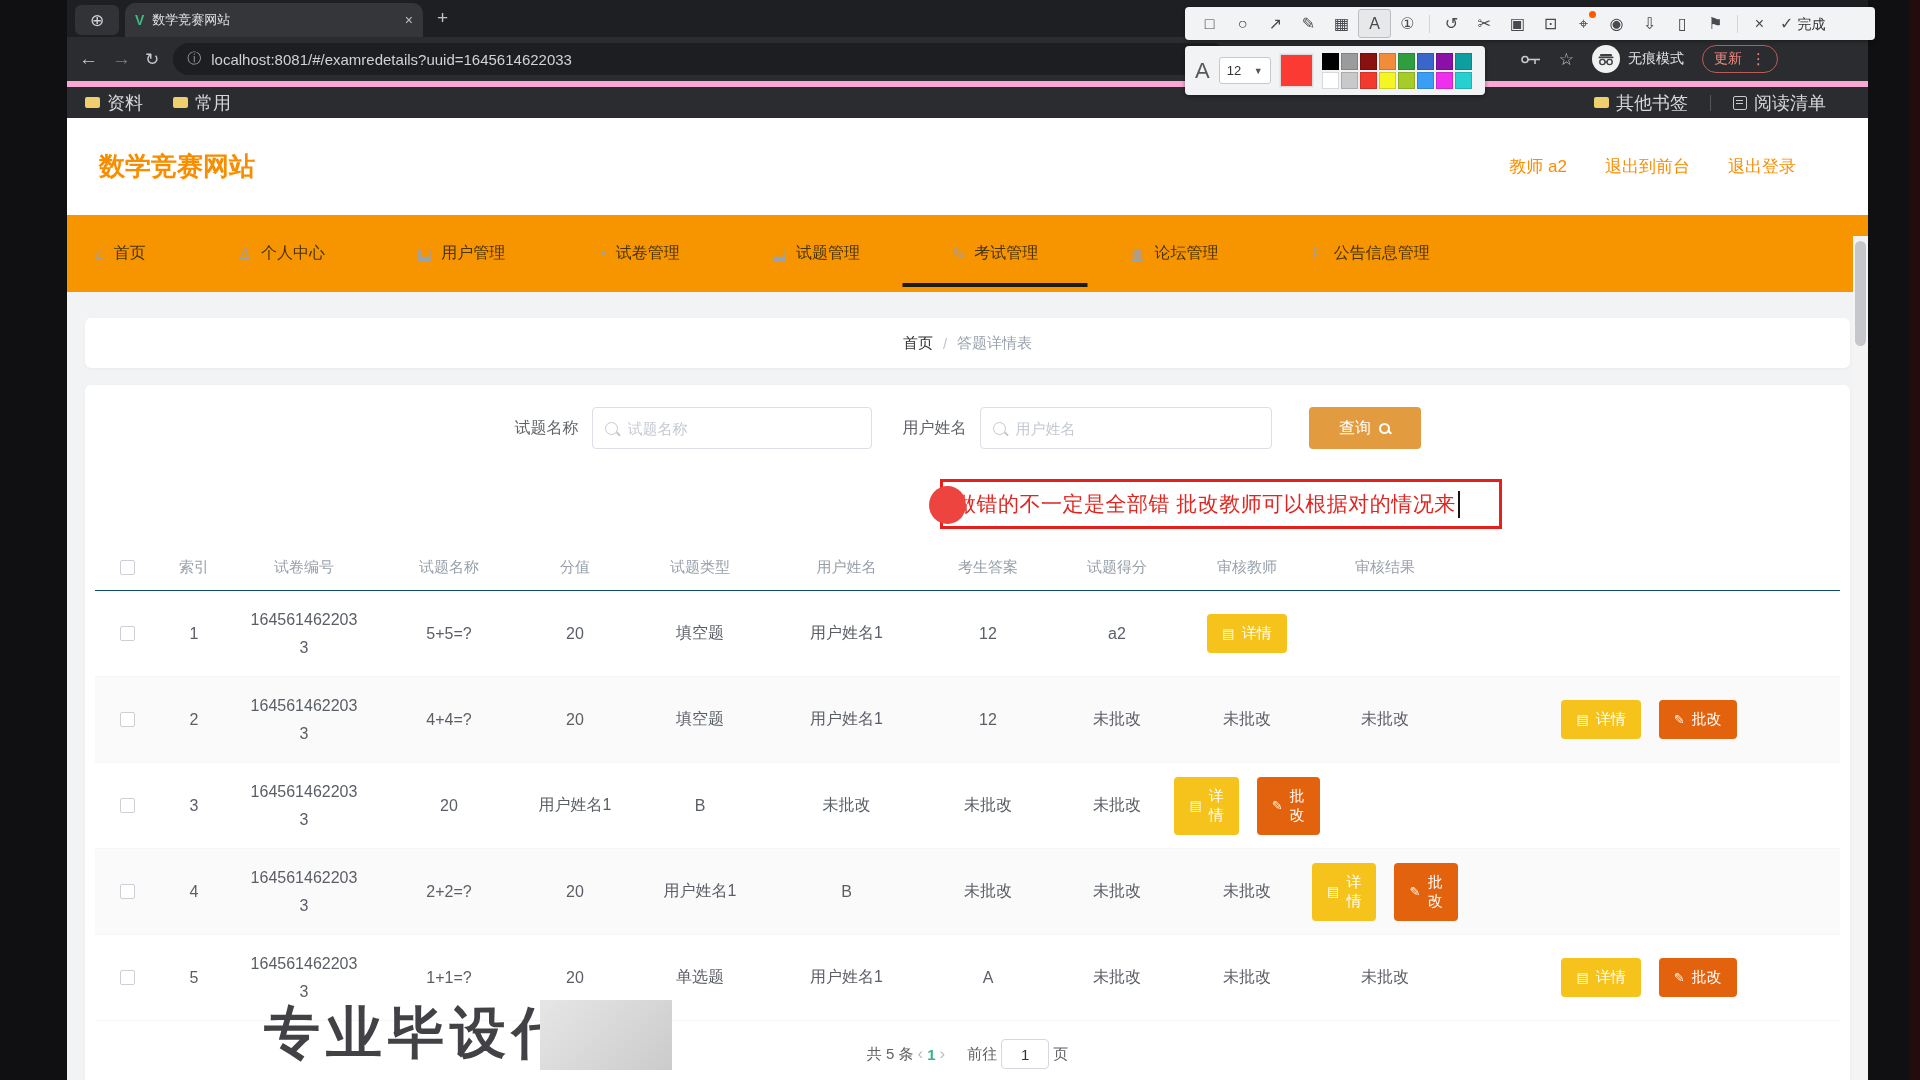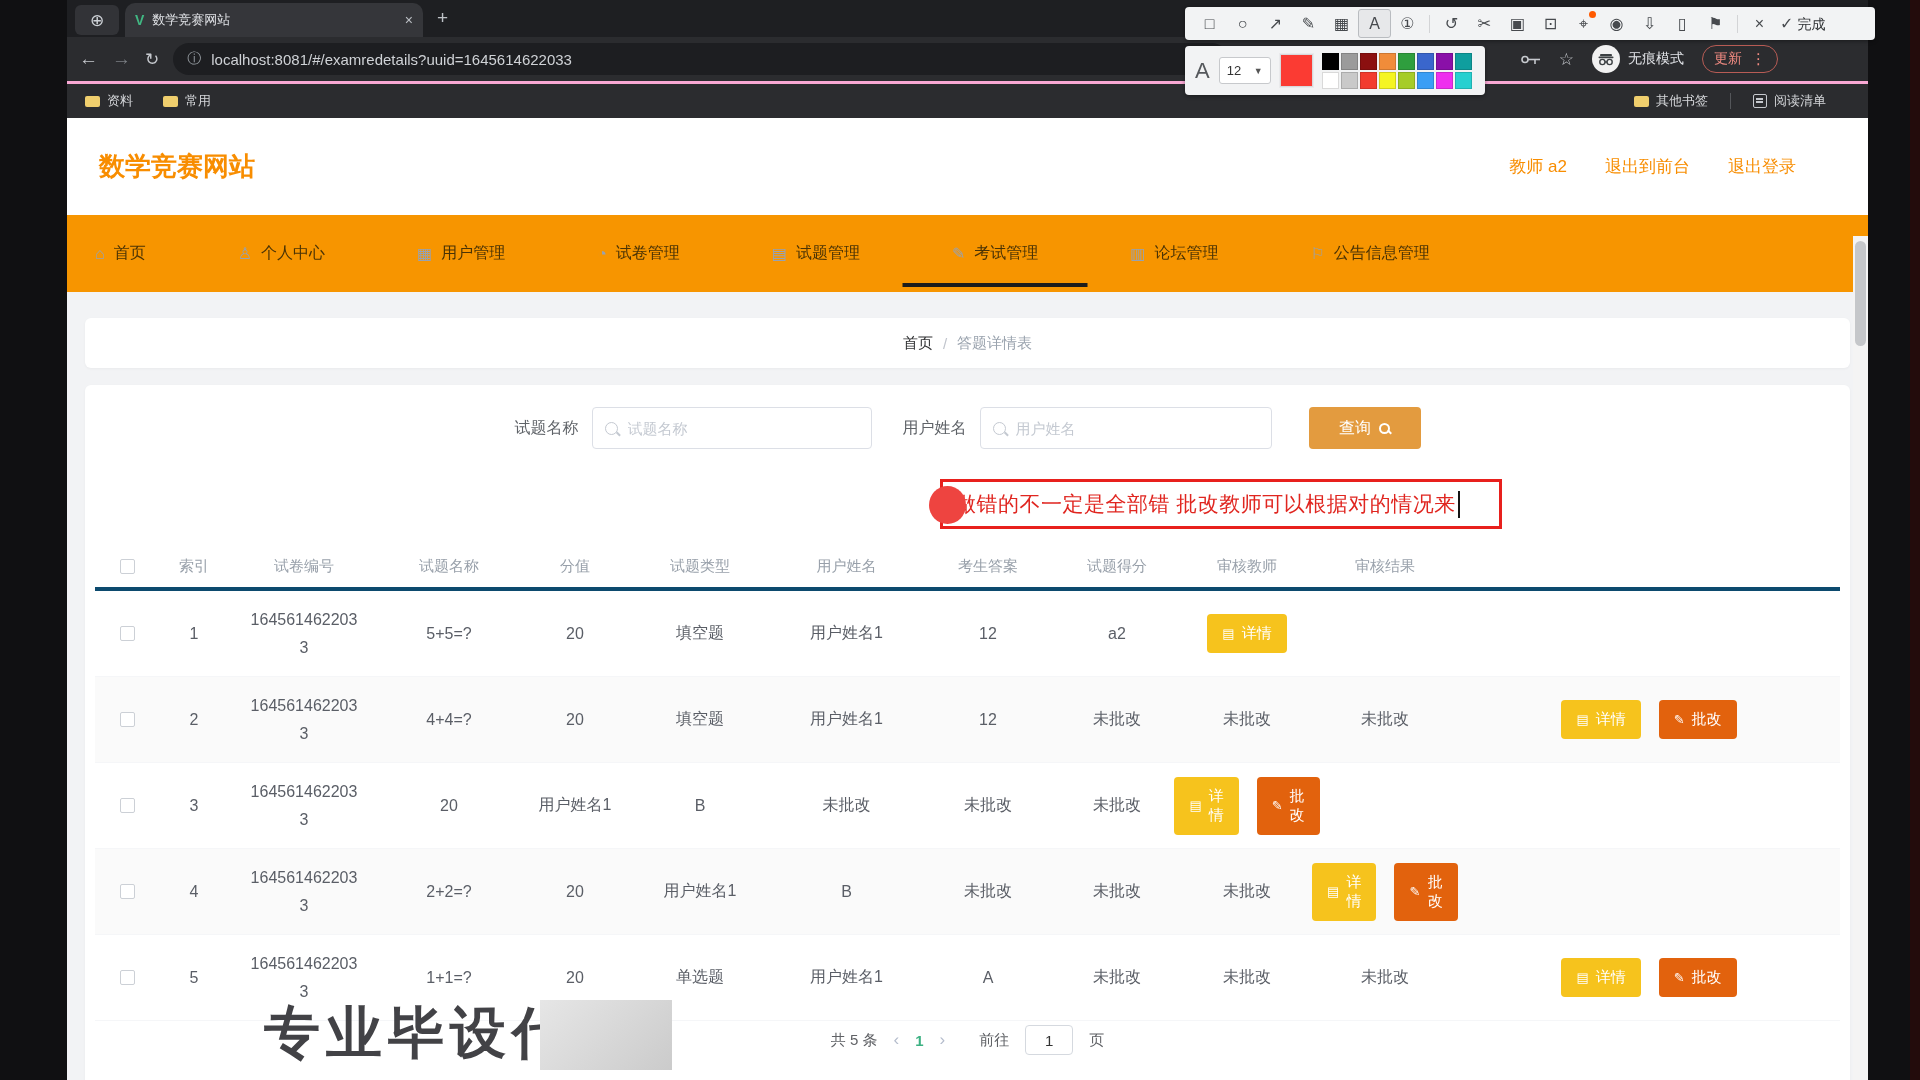--- a/index.html
+++ b/index.html
@@ -29,22 +29,22 @@
             padding:0 14px;gap:10px;font-size:15px;color:#cfd2d6;}
   .url-info{font-size:14px;color:#9aa0a6;}
   .right-group{margin-left:auto;margin-right:78px;display:flex;align-items:center;gap:18px;}
   .incog{display:flex;align-items:center;gap:8px;color:#e2e4e8;font-size:14px;}
   .incog-badge{width:28px;height:28px;border-radius:50%;background:#f1f1f1;display:flex;align-items:center;justify-content:center;}
   .update-pill{display:flex;align-items:center;gap:9px;border:1px solid #b85c55;border-radius:15px;
                padding:4px 11px;color:#f28b82;font-size:14px;}
   .update-dots{color:#f28b82;font-size:15px;}
   .star{font-size:17px;}
 
-  .bookmarks{height:37px;background:#2b2c2f;border-top:3px solid #f9a8d4;display:flex;align-items:center;
-             padding:0 18px;color:#d5d7da;font-size:13px;}
+  .bookmarks{height:37px;background:#2b2c2f;border-top:6px solid #f9a8d4;display:flex;align-items:center;
+             padding:0 18px;color:#d5d7da;font-size:18px;}
   .bm-item{display:flex;align-items:center;gap:7px;margin-right:30px;}
   .folder-ic{width:15px;height:11px;background:#efce6d;border-radius:2px;display:inline-block;}
   .bm-right{margin-left:auto;margin-right:24px;display:flex;align-items:center;gap:12px;}
   .bm-div{width:1px;height:16px;background:#54565a;margin:0 10px;}
   .list-ic{width:14px;height:14px;border:1.5px solid #c6c9ce;border-radius:2px;display:inline-block;position:relative;}
   .list-ic::after{content:'';position:absolute;left:2px;top:3px;width:7px;height:1.5px;background:#c6c9ce;box-shadow:0 3px 0 #c6c9ce;}
 
   
   .annot-bar{position:absolute;left:1185px;top:7px;width:690px;height:33px;background:#f2f3f4;border-radius:4px;
              box-shadow:0 1px 4px rgba(0,0,0,.4);display:flex;align-items:center;padding:0 8px;z-index:100;}
@@ -97,36 +97,36 @@
   .pfx::after{content:'';position:absolute;width:5px;height:1.6px;background:#c4c9d1;transform:rotate(45deg);right:-4px;bottom:-1px;}
   .search-btn{margin-left:24px;width:112px;height:42px;background:#e39b3f;border:none;border-radius:4px;color:#fff;
               font-size:16px;display:flex;align-items:center;justify-content:center;gap:8px;
               font-family:"Liberation Sans","DejaVu Sans",sans-serif;}
   .mag{width:11px;height:11px;border:2px solid #fff;border-radius:50%;position:relative;display:inline-block;}
   .mag::after{content:'';position:absolute;width:5px;height:2px;background:#fff;transform:rotate(45deg);right:-4px;bottom:-1px;}
 
   
   .table{margin:96px 0 0 0;}
   .tgrid{display:grid;grid-template-columns:64px 70px 150px 140px 112px 138px 155px 128px 130px 130px 146px minmax(0,1fr);}
-  .thead{height:46px;border-bottom:4px solid #0c4a6e;}
+  .thead{height:46px;border-bottom:1px solid #0c4a6e;}
   .cell{display:flex;align-items:center;justify-content:center;text-align:center;}
   .th{font-size:15px;color:#98a0aa;font-weight:normal;}
   .trow{height:86px;font-size:16px;color:#5a5e66;border-bottom:1px solid #f5f6f8;}
   .trow.stripe{background:#fafafa;}
   .checkbox{width:15px;height:15px;border:1px solid #ccd0d6;border-radius:2px;background:#fff;display:inline-block;}
   .exam-wrap{max-width:112px;word-break:break-all;line-height:1.7;}
   .actions{gap:18px;}
   .btn{display:inline-flex;align-items:center;gap:7px;border:none;border-radius:4px;color:#fff;font-size:15px;
        padding:10px 15px;font-family:"Liberation Sans","DejaVu Sans",sans-serif;}
   .btn-detail{background:#f6c31d;}
   .btn-review{background:#e2620d;}
   .bicon{font-size:13px;}
 
   
-  .pager{display:flex;align-items:center;justify-content:center;gap:16px;margin-top:2px;height:34px;
+  .pager{display:flex;align-items:center;justify-content:center;gap:4px;margin-top:16px;height:34px;
          font-size:15px;color:#606266;}
   .pg-arrow{color:#b4bccc;font-size:17px;}
   .pg-num{color:#3db183;font-weight:bold;}
   .goto-input{width:48px;height:30px;border:1px solid #d5d9df;border-radius:4px;text-align:center;font-size:15px;
               color:#333;outline:none;font-family:"Liberation Sans","DejaVu Sans",sans-serif;}
 
   
   .red-circle{position:absolute;left:929px;top:486px;width:37px;height:38px;border-radius:50%;background:#ee4440;z-index:91;}
   .red-box{position:absolute;left:940px;top:479px;width:562px;height:50px;border:3px solid #e8201d;z-index:90;
            display:flex;align-items:center;padding-left:12px;background:transparent;}

